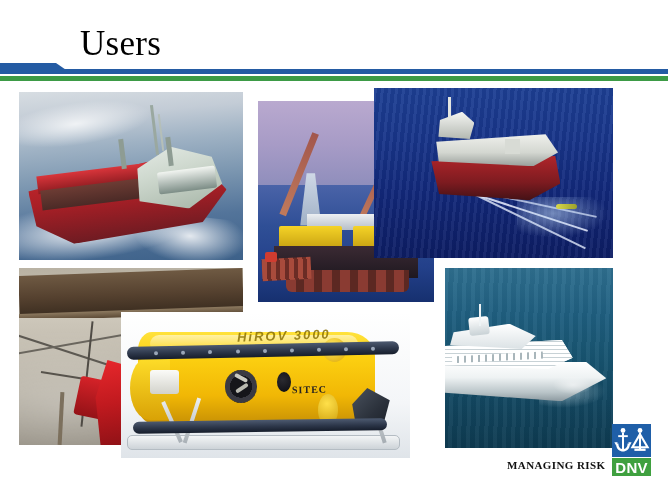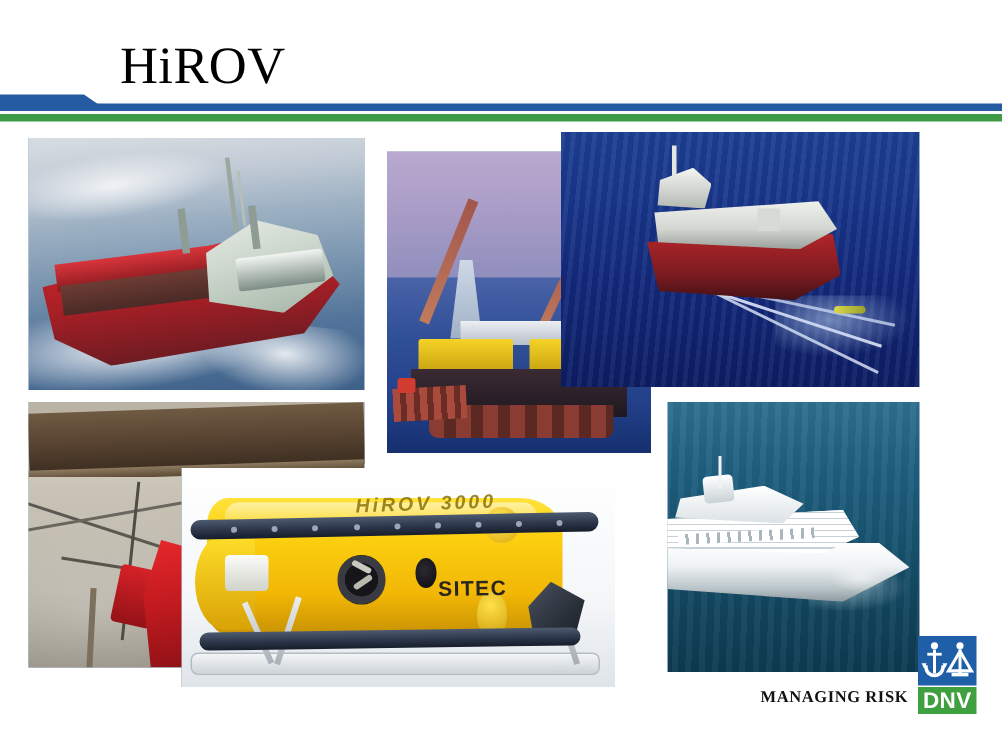--- a/index.html
+++ b/index.html
@@ -423,22 +423,22 @@
     font-family: "Liberation Sans", "DejaVu Sans", sans-serif;
     font-size: 13px; font-weight: bold; font-style: italic;
     letter-spacing: 2px;
     color: #8b7206;
     opacity: .85;
     transform: rotate(-2deg);
     white-space: nowrap;
   }
   #photo-rov .sitec-text {
     position:absolute; left:59%; top:49%;
-    font-family: Liberation Sans, sans-serif;
-    font-size: 14px; font-weight: bold;
+    font-family: Liberation Serif, serif;
+    font-size: 10px; font-weight: bold;
     letter-spacing: 1px;
     color: #2a2520;
     transform: rotate(-1deg);
     white-space: nowrap;
   }
 
   
   #photo-cruise-ship { left: 445px; top: 268px; width: 168px; height: 180px; }
   #photo-cruise-ship .sea {
     position:absolute; inset:0;
@@ -522,21 +522,21 @@
     color: #ffffff;
     letter-spacing: .2px;
     line-height: 1;
   }
 </style>
 </head>
 <body>
 
 <div id="slide">
 
-  <div id="title">HiROV</div>
+  <div id="title">Users</div>
 
   <div id="divider">
     <div class="bar-blue-thick"></div>
     <div class="bar-blue-taper"></div>
     <div class="bar-blue-thin"></div>
     <div class="bar-white-gap"></div>
     <div class="bar-green"></div>
   </div>
 
   <div class="photo" id="photo-supply-vessel">

